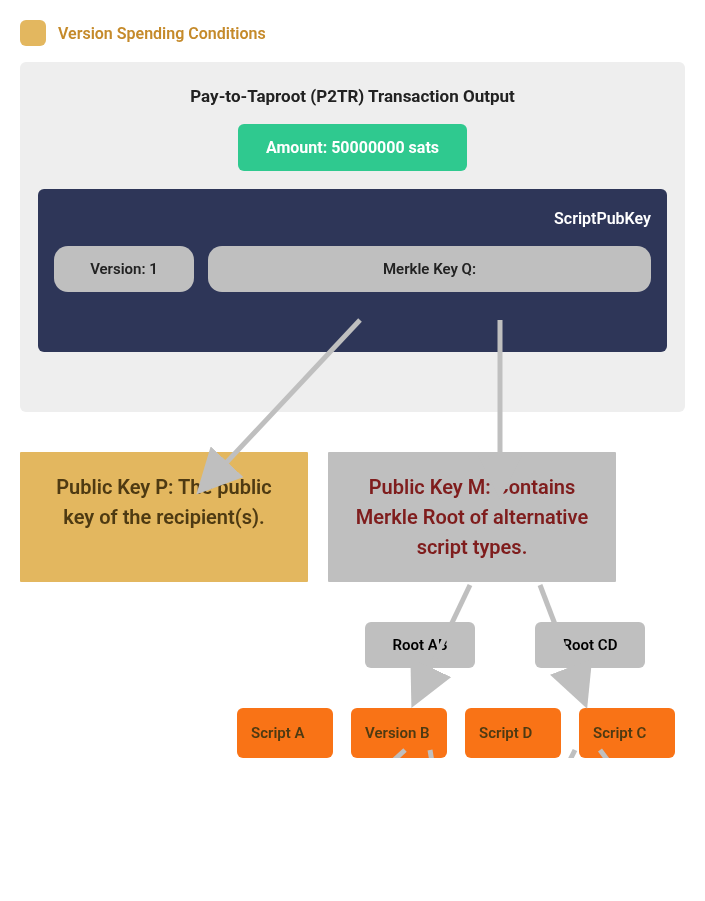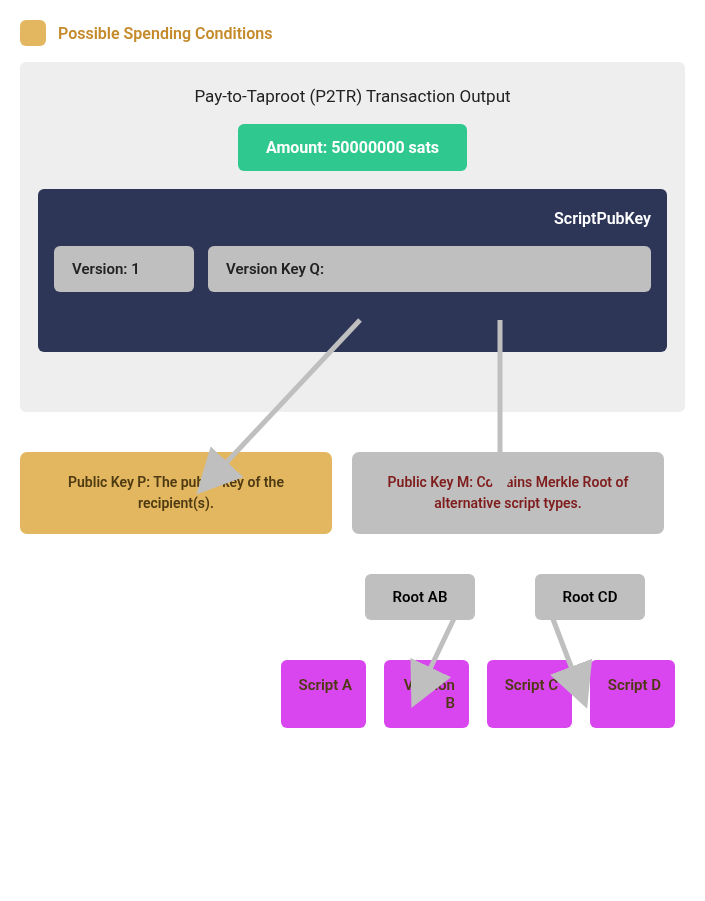--- a/index.html
+++ b/index.html
@@ -27,21 +27,21 @@
     font-size: 16px;
   }
   .panel {
     background: #eeeeee;
     border-radius: 6px;
     padding: 24px 18px 60px 18px;
     margin-bottom: 40px;
   }
   .panel-title {
     text-align: center;
-    font-weight: 400;
+    font-weight: 700;
     font-size: 17px;
     color: #222;
     margin-bottom: 18px;
   }
   .amount {
     background: #2fc98f;
     color: #fff;
     font-weight: 700;
     font-size: 16px;
     padding: 14px 28px;
@@ -60,41 +60,42 @@
     font-weight: 600;
     font-size: 16px;
     margin-bottom: 18px;
   }
   .spk-row {
     display: flex;
     gap: 14px;
   }
   .field {
     background: #bfbfbf;
-    border-radius: 6px;
+    border-radius: 14px;
     padding: 14px 18px;
+    text-align: center;
     font-weight: 600;
     font-size: 15px;
     color: #222;
   }
   .version { width: 140px; }
   .q-field { flex: 1; }
   .row-keys {
     display: flex;
     gap: 20px;
     margin-bottom: 40px;
   }
   .big-box {
-    border-radius: 7px;
+    border-radius: 1px;
     padding: 20px 26px;
     text-align: center;
     font-weight: 600;
-    font-size: 14px;
+    font-size: 20px;
     line-height: 1.5;
-    width: 312px;
+    width: 288px;
   }
   .gold { background: #e3b75f; color: #4e3a12; }
   .gray { background: #bfbfbf; color: #7f1d1d; }
   .hash-row {
     display: flex;
     gap: 60px;
     justify-content: flex-end;
     padding-right: 40px;
     margin-bottom: 40px;
   }
@@ -107,77 +108,77 @@
     text-align: center;
     width: 110px;
   }
   .script-row {
     display: flex;
     gap: 18px;
     justify-content: flex-end;
     padding-right: 10px;
   }
   .script-box {
-    background: #d946ef;
+    background: #f97316;
     color: #4e3a12;
     border-radius: 6px;
     padding: 16px 14px;
     font-weight: 600;
     font-size: 15px;
-    text-align: right;
-    width: 85px;
+    text-align: left;
+    width: 96px;
   }
   .arrows-layer {
     position: absolute;
     left: 0; top: 0;
     width: 100%;
     height: 100%;
     pointer-events: none;
   }
   .container {
     position: relative;
   }
 </style>
 </head>
 <body>
 
 <div class="container">
 
   <div class="legend">
     <div class="legend-swatch"></div>
-    <div class="legend-text">Possible Spending Conditions</div>
+    <div class="legend-text">Version Spending Conditions</div>
   </div>
 
   <div class="panel">
     <div class="panel-title">Pay-to-Taproot (P2TR) Transaction Output</div>
     <div class="amount">Amount: 50000000 sats</div>
     <div class="spk">
       <div class="spk-title">ScriptPubKey</div>
       <div class="spk-row">
         <div class="field version">Version: 1</div>
-        <div class="field q-field">Version Key Q:</div>
+        <div class="field q-field">Merkle Key Q:</div>
       </div>
     </div>
   </div>
 
   <div class="row-keys">
     <div class="big-box gold">Public Key P: The public key of the recipient(s).</div>
     <div class="big-box gray">Public Key M: Contains Merkle Root of alternative script types.</div>
   </div>
 
   <div class="hash-row">
     <div class="hash-box">Root AB</div>
     <div class="hash-box">Root CD</div>
   </div>
 
   <div class="script-row">
     <div class="script-box">Script A</div>
     <div class="script-box">Version B</div>
+    <div class="script-box">Script D</div>
     <div class="script-box">Script C</div>
-    <div class="script-box">Script D</div>
   </div>
 
   <svg class="arrows-layer" width="705" height="900">
     <defs>
       <marker id="arrowhead" markerWidth="9" markerHeight="9" refX="5" refY="4.5" orient="auto">
         <polygon points="0 0, 9 4.5, 0 9" fill="#bfbfbf"></polygon>
       </marker>
     </defs>
 
     <line x1="340" y1="300" x2="190" y2="460" stroke="#bfbfbf" stroke-width="5" marker-end="url(#arrowhead)"></line>

